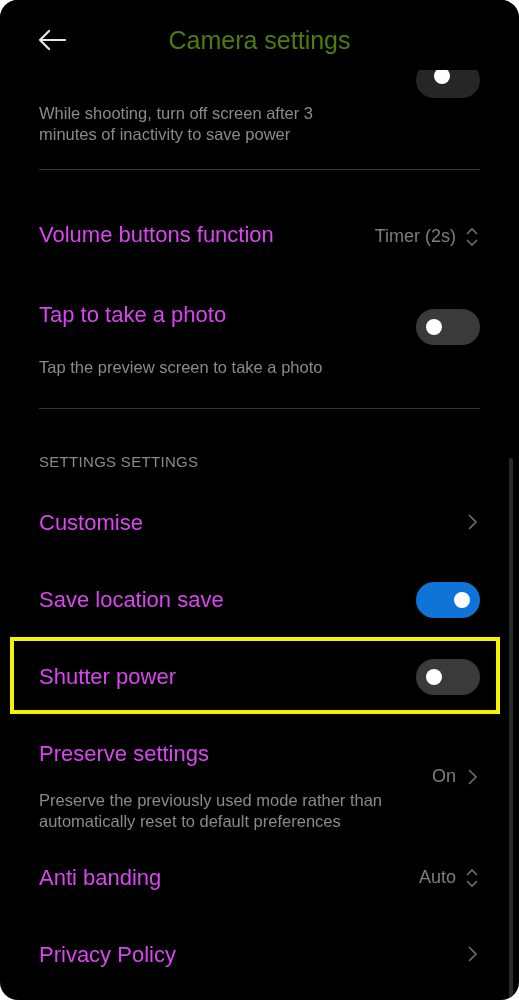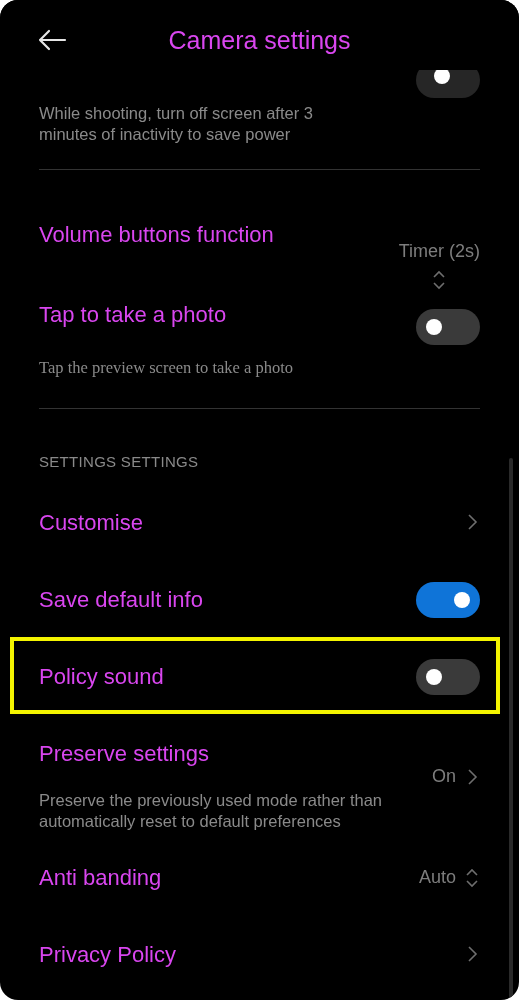--- a/index.html
+++ b/index.html
@@ -1,20 +1,20 @@
 <!DOCTYPE html>
 <html><head>
   <meta charset="utf-8">
   <style>
     html, body { margin: 0; padding: 0; background: #ffffff; }
     body { width: 519px; height: 1000px; position: relative; overflow: hidden; font-family: "Liberation Sans", sans-serif; }
     .phone { position: absolute; left: 0; top: 0; width: 519px; height: 1000px; background: #000; border-radius: 18px; overflow: hidden; color: #e9e9e9; }
     .header { position: absolute; left: 0; top: 0; width: 519px; height: 80px; background: #000; z-index: 5; }
     .back { position: absolute; left: 36px; top: 26px; width: 32px; height: 28px; cursor: pointer; }
-    .title { position: absolute; left: 0; right: 0; top: 26px; text-align: center; font-size: 25px; color: #d946ef; }
+    .title { position: absolute; left: 0; right: 0; top: 26px; text-align: center; font-size: 25px; color: #4d7c0f; }
     .content { position: absolute; left: 0; top: 0; width: 519px; height: 1000px; }
     .sub { font-size: 16.5px; color: #8a8a8a; line-height: 21px; margin-top: 29px; }
     .label { font-size: 22px; color: #d946ef; }
     .row { position: absolute; left: 39px; right: 39px; }
     .toggle { position: absolute; right: 39px; width: 64px; height: 36px; border-radius: 18px; background: #3a3a3a; cursor: pointer; }
     .toggle .knob { position: absolute; top: 10px; width: 16px; height: 16px; border-radius: 50%; background: #fff; }
     .toggle.off .knob { left: 10px; }
     .toggle.on { background: #0f74d8; }
     .toggle.on .knob { right: 10px; }
     .divider { position: absolute; left: 39px; right: 39px; height: 1px; background: #333; }
@@ -34,57 +34,57 @@
     <div class="row sub" style="top:74px; width:320px;">While shooting, turn off screen after 3 minutes of inactivity to save power</div>
     <div class="toggle on" style="top:62px; background:#262626;">
       <div class="knob" style="top:6px; left:18px;"></div>
     </div>
 
     <div class="divider" style="top:169px;"></div>
 
     <div class="row" style="top:222px; height:36px;">
       <span class="label">Volume buttons function</span>
     </div>
-    <div class="value" style="top:241px;flex-direction:column;">
+    <div class="value" style="top:226px;">
       <span>Timer (2s)</span>
       <svg class="chev" viewBox="0 0 16 20">
           <path d="M3 7 L8 2 L13 7 M3 13 L8 18 L13 13" stroke="#6e6e6e" stroke-width="1.6" fill="none"></path>
         </svg>
     </div>
 
     <div class="row" style="top:302px;">
       <div class="label">Tap to take a photo</div>
-      <div class="sub" style="font-family:Liberation Serif, serif;">Tap the preview screen to take a photo</div>
+      <div class="sub" style="">Tap the preview screen to take a photo</div>
     </div>
     <div class="toggle off" style="top:309px;">
       <div class="knob"></div>
     </div>
 
     <div class="divider" style="top:408px;"></div>
 
     <div class="section" style="top:453px;">SETTINGS SETTINGS</div>
 
     <div class="row" style="top:510px;">
       <span class="label">Customise</span>
     </div>
     <div class="value" style="top:512px;">
       <svg class="chev" viewBox="0 0 16 20">
           <path d="M5 3 L12 10 L5 17" stroke="#6e6e6e" stroke-width="1.6" fill="none"></path>
         </svg>
     </div>
 
     <div class="row" style="top:587px;">
-      <span class="label">Save default info</span>
+      <span class="label">Save location save</span>
     </div>
     <div class="toggle on" style="top:582px;">
       <div class="knob"></div>
     </div>
 
     <div class="row" style="top:664px;">
-      <span class="label">Policy sound</span>
+      <span class="label">Shutter power</span>
     </div>
     <div class="toggle off" style="top:659px;">
       <div class="knob"></div>
     </div>
 
     <div class="row" style="top:741px; right:110px;">
       <div class="label">Preserve settings</div>
       <div class="sub" style="margin-top:23px;">Preserve the previously used mode rather than automatically reset to default preferences</div>
     </div>
     <div class="value" style="top:766px;">

